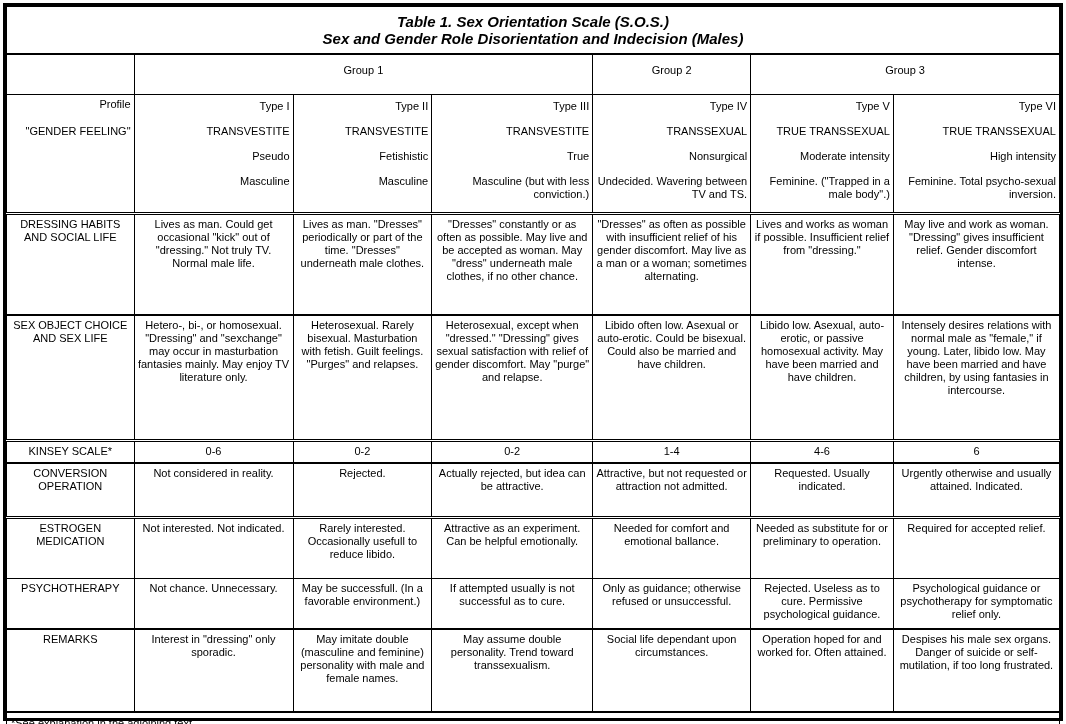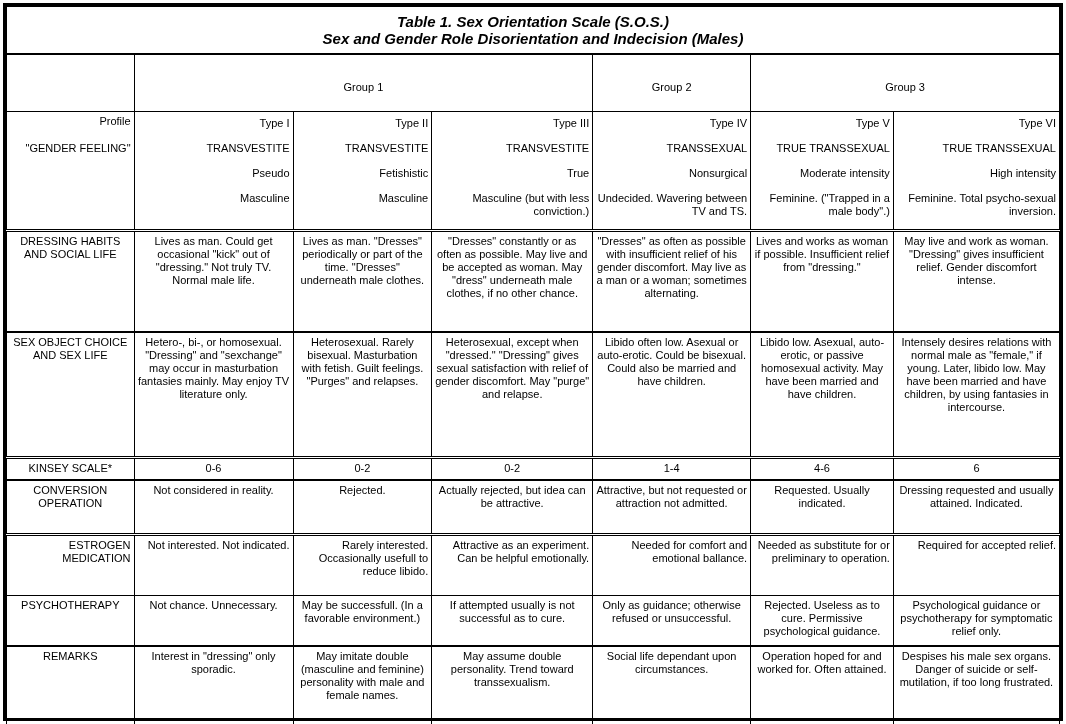--- a/index.html
+++ b/index.html
@@ -26,31 +26,31 @@
   col.c0{width:126px;} col.c1{width:157px;} col.c2{width:137px;}
   col.c3{width:159px;} col.c4{width:156px;} col.c5{width:141px;} col.c6{width:164px;}
   
   td.dbl-l{border-left:3px double #000;}
   
   tr.hr2 td{border-top:2px solid #000;}
   tr.hr3 td{border-top:3px double #000;}
   
   tr.title-row td{height:38px;border-bottom:2px solid #000;padding-top:6px;}
   .title{font-weight:bold;font-style:italic;font-size:15px;line-height:17px;}
-  tr.group-row td{height:28px;padding-top:26px;}
+  tr.group-row td{height:28px;padding-top:9px;}
   tr.profile-row td{height:112px;text-align:right;}
   td.type-cell div{margin-top:12px;}
   td.type-cell div:first-child{margin-top:2px;}
   td.profile-label{padding-top:32px;}
   td.profile-label div + div{margin-top:14px;}
   tr.dressing-row td{height:94px;}
   tr.sexobj-row td{height:118px;margin-top:20px;}
   tr.kinsey-row td{height:15px;}
   tr.conversion-row td{height:47px;}
-  tr.estrogen-row td{height:54px;text-align:right;}
+  tr.estrogen-row td{height:54px;}
   tr.psycho-row td{height:44px;}
   tr.remarks-row td{height:76px;}
   tr.footer-row td{
     text-align:left;vertical-align:top;padding:3px 4px;
     font-size:11px;line-height:14px;
   }
 </style>
 </head>
 <body>
 
@@ -155,21 +155,21 @@
           <td class="dbl-l">6</td>
         </tr>
 
         <tr class="conversion-row hr2">
           <td>CONVERSION OPERATION</td>
           <td>Not considered in reality.</td>
           <td>Rejected.</td>
           <td class="dbl-l">Actually rejected, but idea can be attractive.</td>
           <td class="dbl-l">Attractive, but not requested or attraction not admitted.</td>
           <td>Requested. Usually indicated.</td>
-          <td class="dbl-l">Dressing requested and usually attained. Indicated.</td>
+          <td class="dbl-l">Urgently otherwise and usually attained. Indicated.</td>
         </tr>
 
         <tr class="estrogen-row hr3">
           <td>ESTROGEN MEDICATION</td>
           <td>Not interested. Not indicated.</td>
           <td>Rarely interested. Occasionally usefull to reduce libido.</td>
           <td class="dbl-l">Attractive as an experiment. Can be helpful emotionally.</td>
           <td class="dbl-l">Needed for comfort and emotional ballance.</td>
           <td>Needed as substitute for or preliminary to operation.</td>
           <td class="dbl-l">Required for accepted relief.</td>

